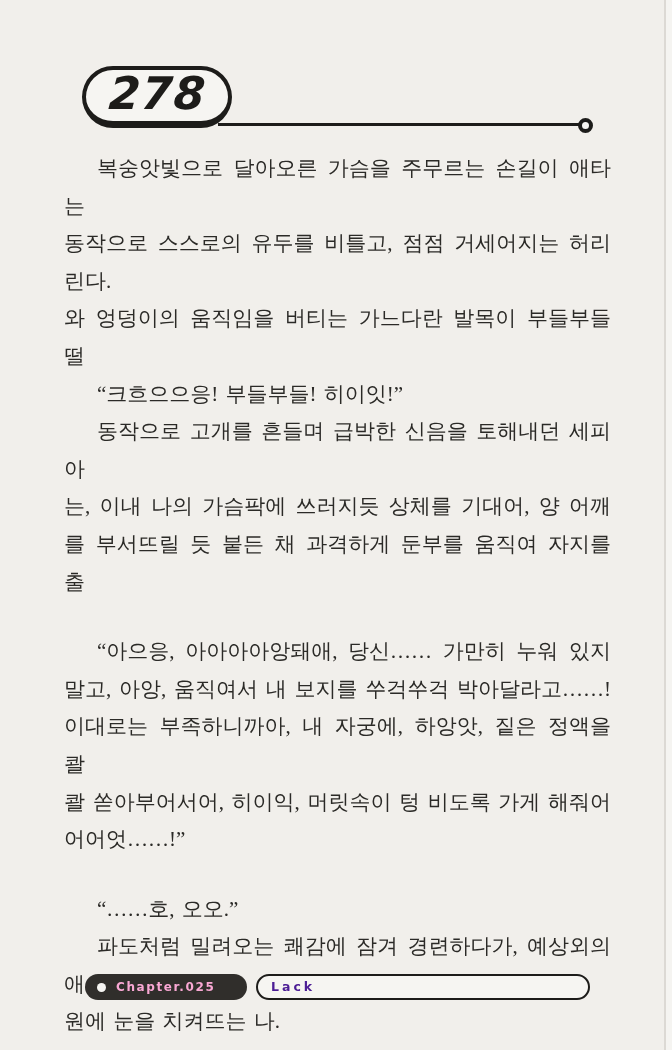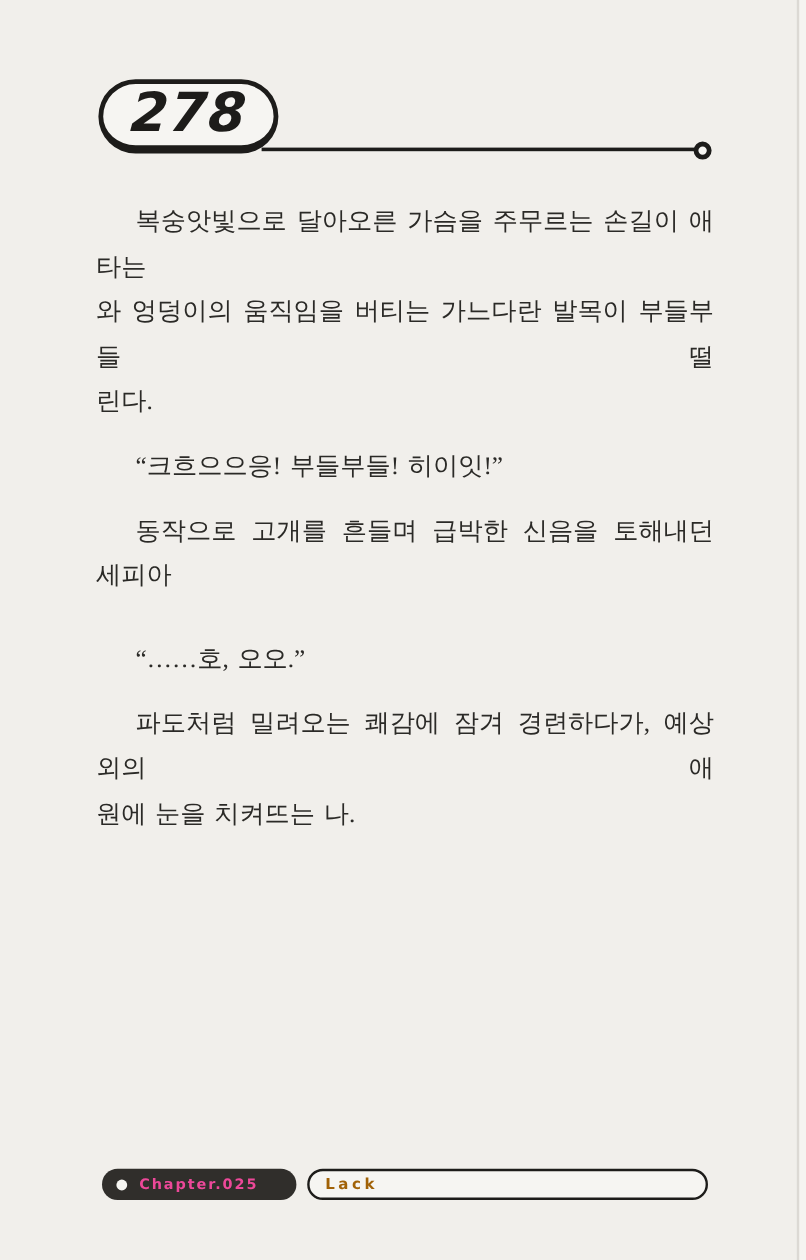--- a/index.html
+++ b/index.html
@@ -80,21 +80,21 @@
   .text-block {
     position: absolute;
     left: 64px;
     top: 150px;
     width: 547px;
     font-size: 21px;
     line-height: 37.6px;
     color: #2b2a27;
     word-spacing: 2px;
   }
-  .para { margin: 16px; }
+  .para { margin: 0; }
   .para.gap { margin-top: 32px; }
   .line {
     text-align: justify;
     text-align-last: justify;
   }
   .line.last { text-align-last: left; }
   .line.indent { text-indent: 33px; }
   .u {
     text-decoration-thickness: 1.5px;
     text-underline-offset: 5px;
@@ -124,40 +124,40 @@
   }
   .chapter-dot {
     width: 9px;
     height: 9px;
     border-radius: 50%;
     background: #f6f5f2;
     margin-right: 10px;
     flex: 0 0 auto;
   }
   .chapter-label {
-    color: #ec4899;
+    color: #f9a8d4;
     font-size: 12px;
     font-weight: bold;
     letter-spacing: 1.6px;
     white-space: nowrap;
     padding-bottom: 1px;
   }
   .title-pill {
     flex: 1 1 auto;
     height: 26px;
     box-sizing: border-box;
     background: #f6f5f2;
     border: 2.5px solid #1d1c1a;
     border-radius: 13px;
     display: flex;
     align-items: center;
     padding: 0 13px;
   }
   .title-label {
-    color: #a16207;
+    color: #4c1d95;
     font-size: 12.5px;
     font-weight: bold;
     letter-spacing: 3px;
     white-space: nowrap;
     padding-bottom: 1px;
   }
 </style>
 </head>
 <body>
 
@@ -170,28 +170,38 @@
     <div class="page-number-badge">
       <span class="page-number">278</span>
     </div>
     <div class="header-rule"></div>
     <div class="header-ring"></div>
   </header>
 
   <main class="text-block">
       <div class="para">
         <div class="line indent">복숭앗빛으로 달아오른 가슴을 주무르는 손길이 애타는</div>
+        <div class="line">동작으로 스스로의 유두를 비틀고, 점점 거세어지는 허리</div>
+        <div class="line last">린다.</div>
         <div class="line">와 엉덩이의 움직임을 버티는 가느다란 발목이 부들부들 떨</div>
-        <div class="line last">린다.</div>
       </div>
       <div class="para">
         <div class="line last indent"><span>“</span><span class="u">크흐으으응</span><span>! </span><span class="u">부들부들</span><span>! 히이잇!”</span></div>
       </div>
       <div class="para">
         <div class="line indent">동작으로 고개를 흔들며 급박한 신음을 토해내던 세피아</div>
+        <div class="line">는, 이내 나의 가슴팍에 쓰러지듯 상체를 기대어, 양 어깨</div>
+        <div class="line">를 부서뜨릴 듯 붙든 채 과격하게 둔부를 움직여 자지를 출</div>
+      </div>
+      <div class="para gap">
+        <div class="line indent">“아으응, 아아아아앙돼애, 당신…… 가만히 누워 있지</div>
+        <div class="line">말고, 아앙, 움직여서 내 보지를 쑤걱쑤걱 박아달라고……!</div>
+        <div class="line">이대로는 부족하니까아, 내 자궁에, 하앙앗, 짙은 정액을 콸</div>
+        <div class="line">콸 쏟아부어서어, 히이익, 머릿속이 텅 비도록 가게 해줘어</div>
+        <div class="line last">어어엇……!”</div>
       </div>
       <div class="para gap">
         <div class="line last indent"><span>“……</span><span class="u">호</span><span>, </span><span class="u">오오</span><span>.”</span></div>
       </div>
       <div class="para">
         <div class="line indent">파도처럼 밀려오는 쾌감에 잠겨 경련하다가, 예상외의 애</div>
         <div class="line last">원에 눈을 치켜뜨는 나.</div>
       </div>
     </main>
 

